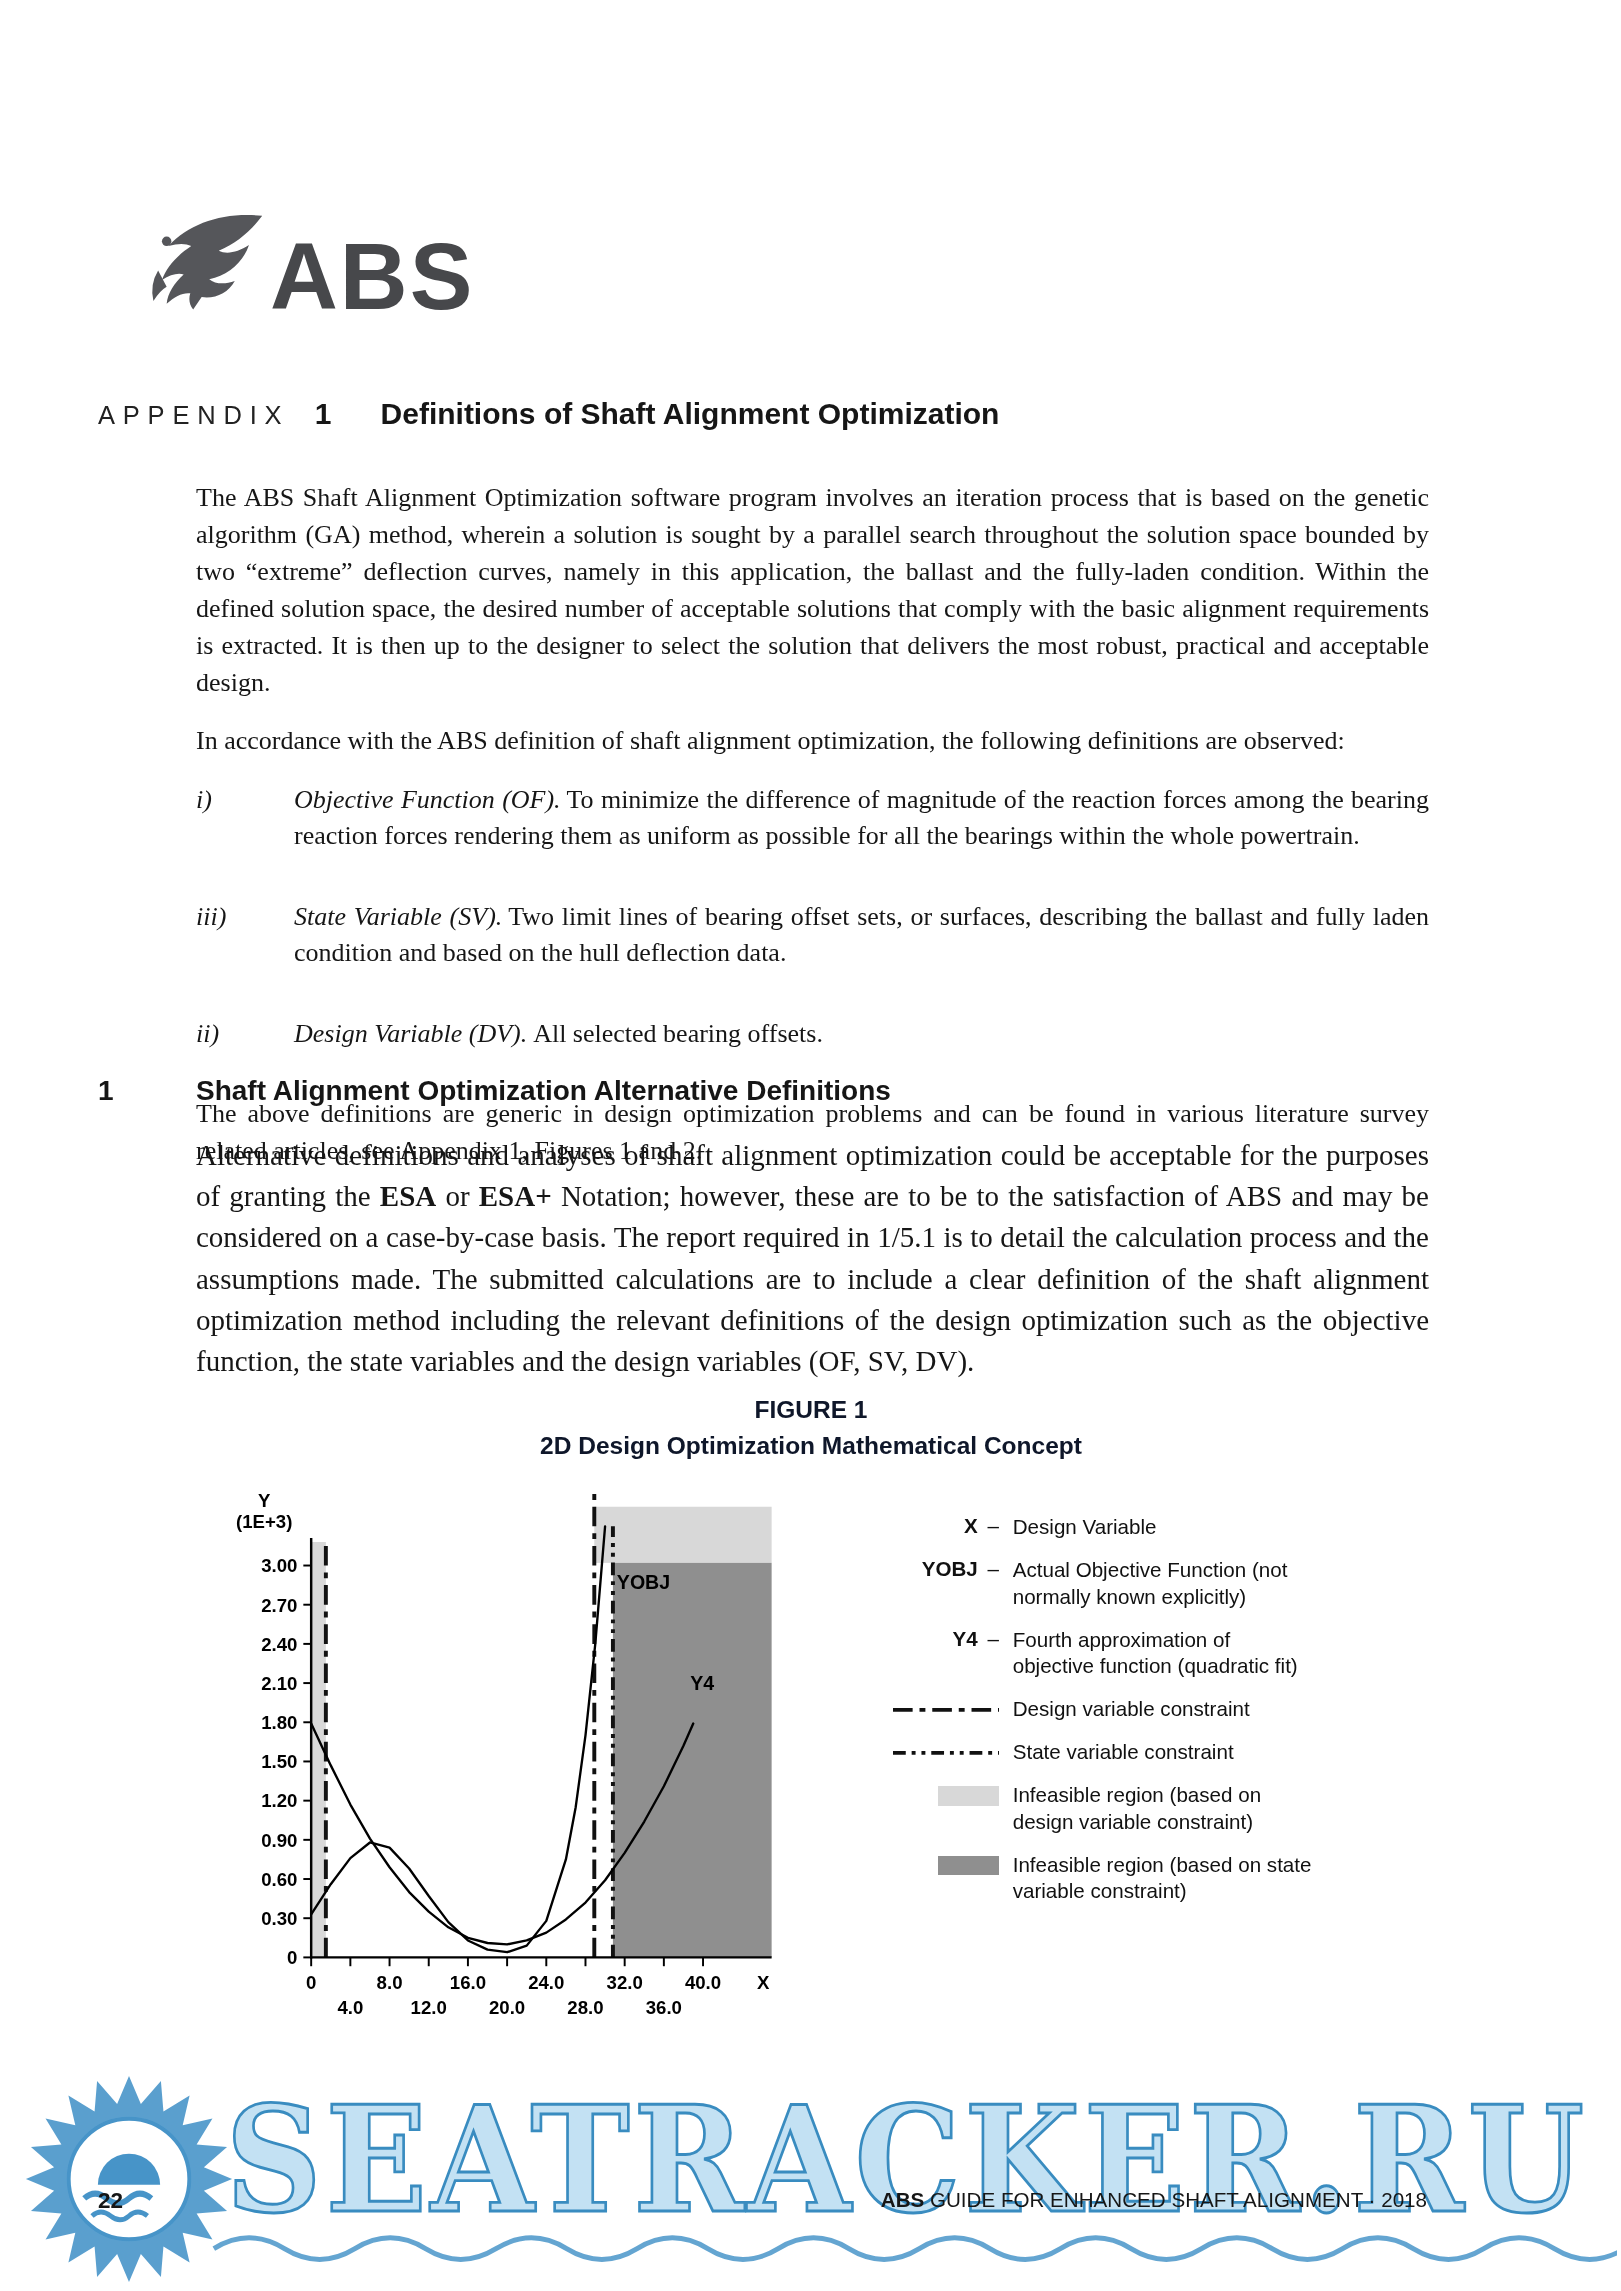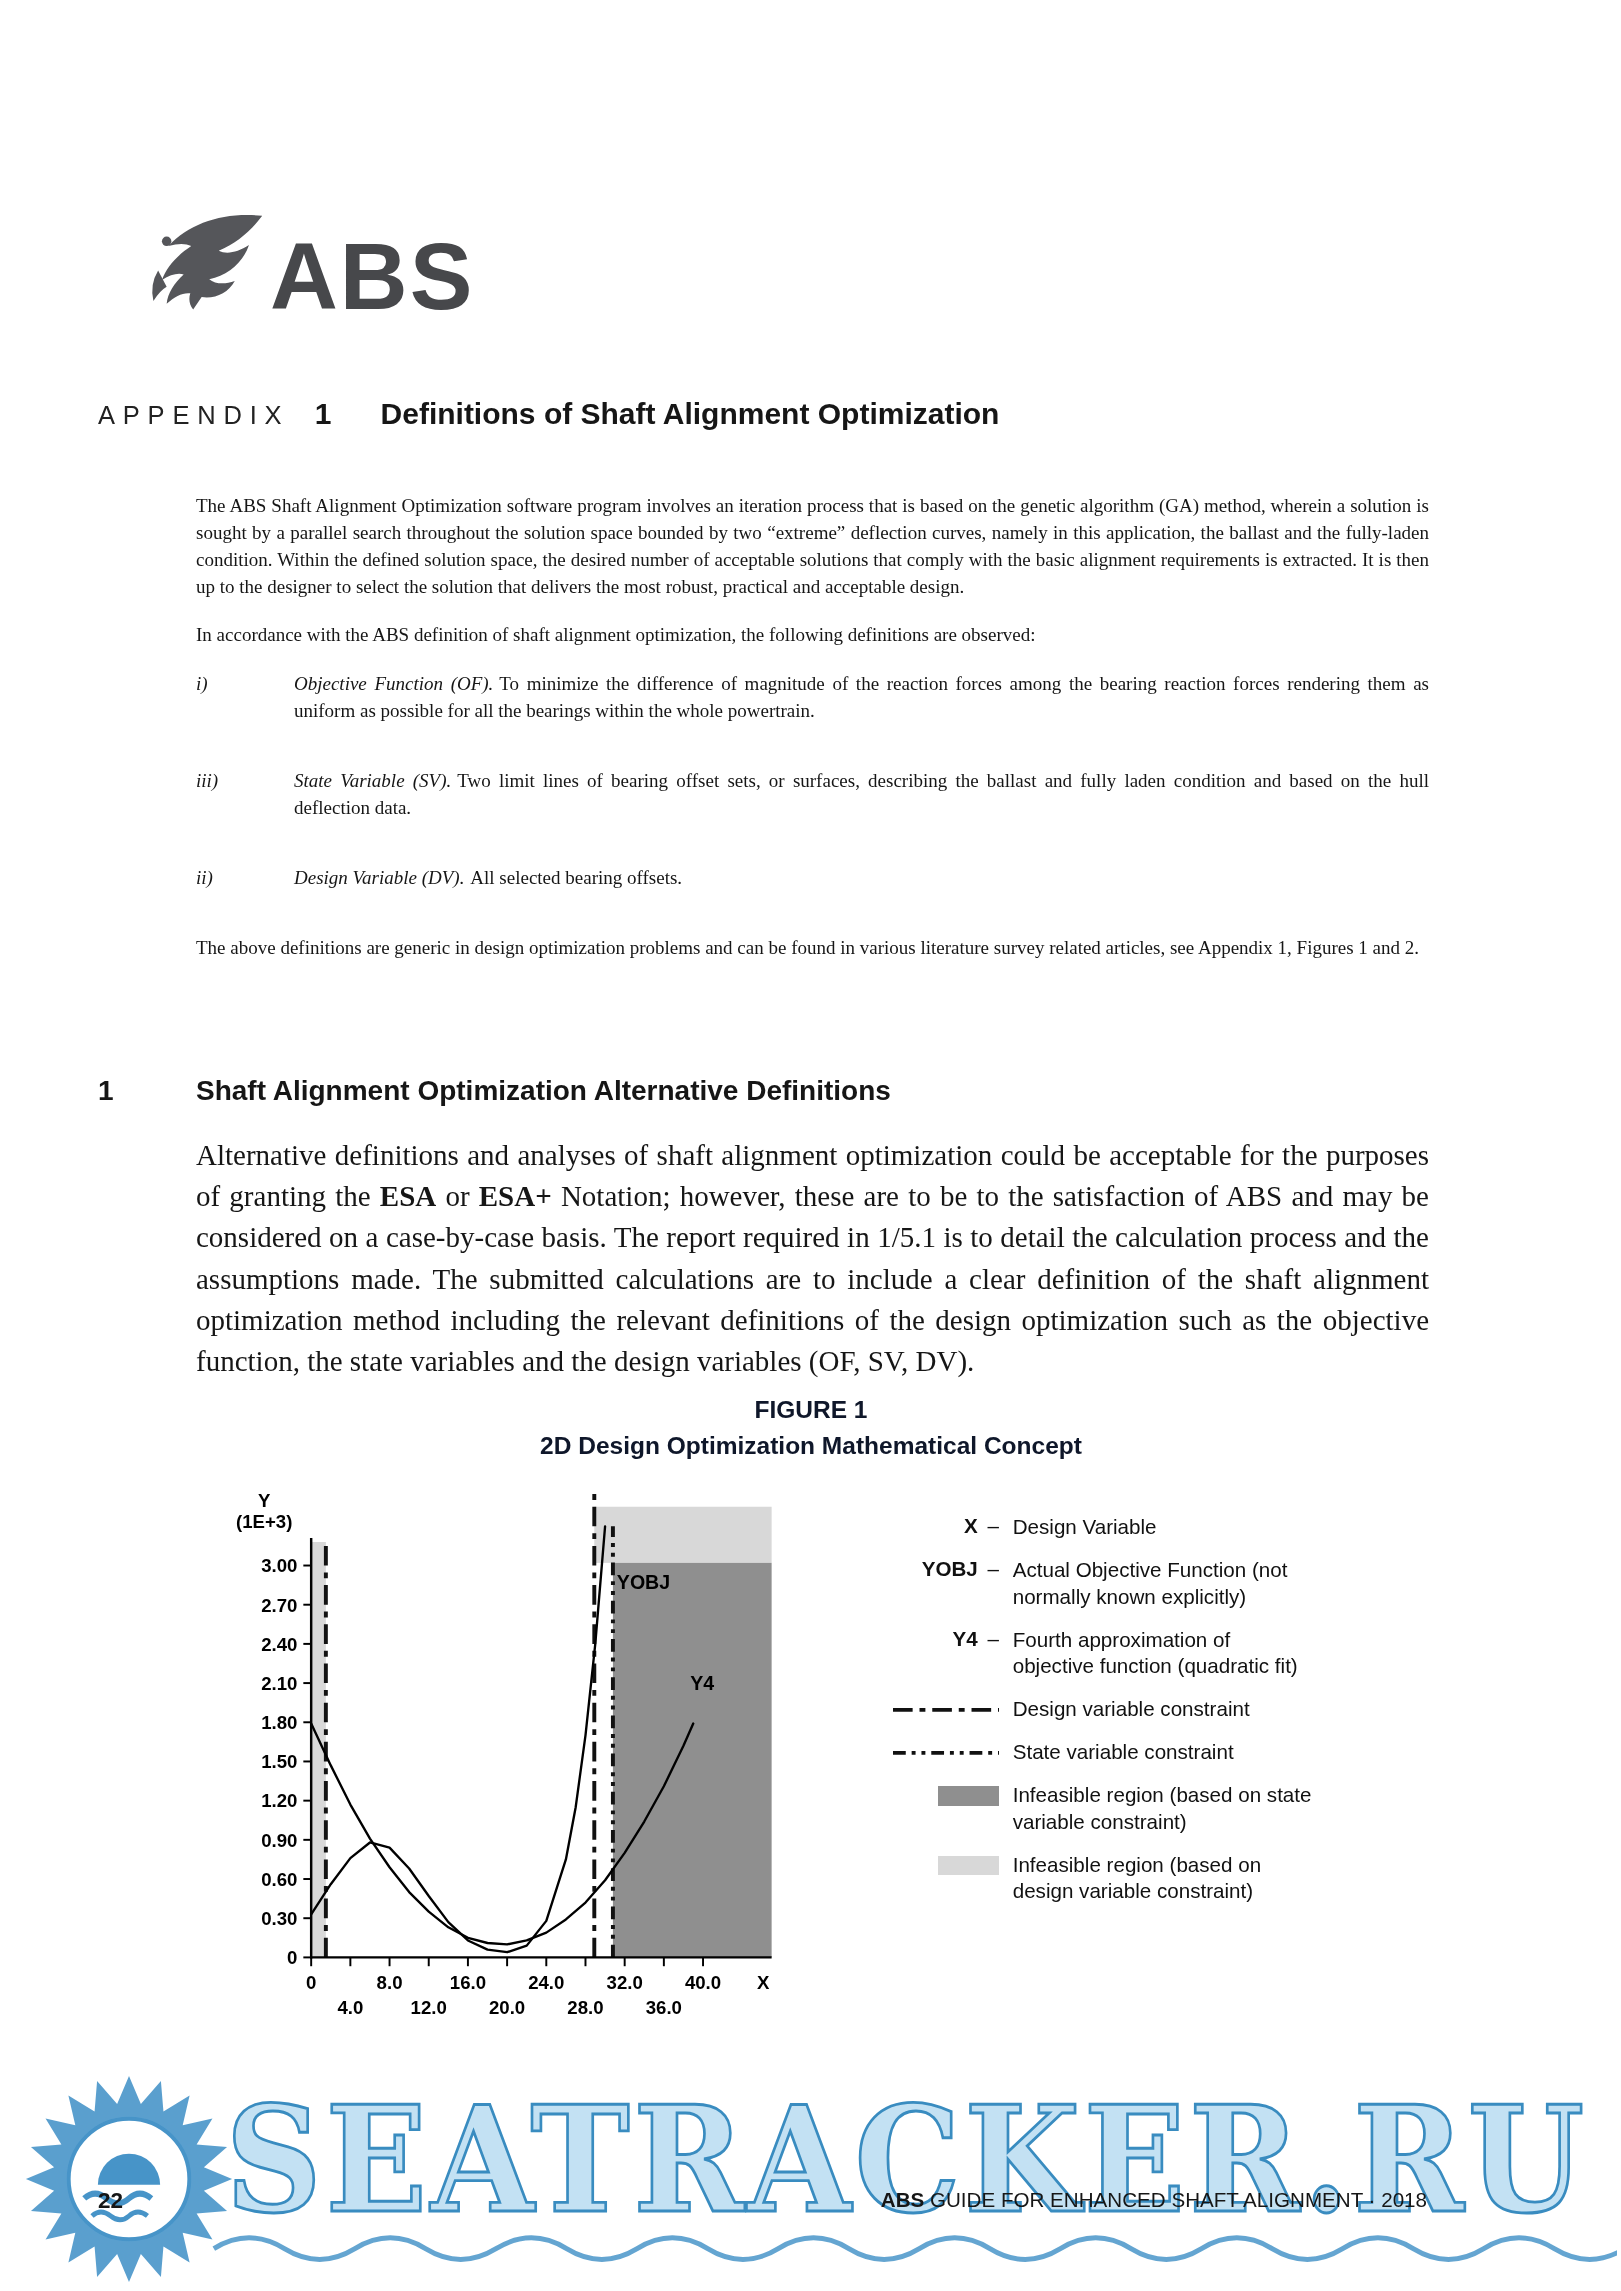--- a/index.html
+++ b/index.html
@@ -16,22 +16,22 @@
               line-height:0.92; color:#47484b; letter-spacing:2px; }
 
   
   .appendix { position:absolute; left:98px; top:397px; display:flex; align-items:baseline;
               font-family:"Liberation Sans", sans-serif; }
   .appendix .label { font-size:25.5px; letter-spacing:7.8px; color:#222; }
   .appendix .num   { font-size:30px; font-weight:bold; margin-left:25.5px; }
   .appendix h1     { font-size:30px; font-weight:bold; margin-left:49px; display:inline; }
 
   
-  .content { position:absolute; left:196px; top:493px; width:1233px;
-             font-size:19px; line-height:1.42; text-align:justify;font-family:Liberation Serif, serif; }
+  .content { position:absolute; left:196px; top:480px; width:1233px;
+             font-size:26px; line-height:1.42; text-align:justify;font-family:Liberation Serif, serif; }
   .content p { margin-bottom:21.6px; }
   .def-row { display:flex; margin-bottom:21.6px; }
   .def-num { width:98px; flex:none; font-style:italic; }
   .def-body { flex:1; text-align:justify; }
   .def-term { font-style:italic; }
   .def-text { margin-left:5.9px; }
 
   .sec-heading { position:absolute; left:98px; top:1075px; display:flex; align-items:baseline;
                  font-family:"Liberation Sans", sans-serif; font-weight:bold; font-size:28px; }
   .sec-heading .num { width:98px; flex:none; }
@@ -224,29 +224,29 @@
         <div class="lg-row">
           <span class="lg-cell">
               <svg class="lg-marker-svg" viewBox="0 0 108 12" width="106" height="11.8">
                 <line class="dash-state" x1="0" y1="6" x2="108" y2="6"></line>
               </svg>
             </span>
           <span class="lg-label">State variable constraint</span>
         </div>
         <div class="lg-row">
           <span class="lg-cell">
+              <span class="lg-swatch light" style="background: rgb(216, 216, 216);"></span>
+            </span>
+          <span class="lg-label">Infeasible region (based on design variable constraint)</span>
+        </div>
+        <div class="lg-row">
+          <span class="lg-cell">
               <span class="lg-swatch dark" style="background: rgb(143, 143, 143);"></span>
             </span>
           <span class="lg-label">Infeasible region (based on state variable constraint)</span>
-        </div>
-        <div class="lg-row">
-          <span class="lg-cell">
-              <span class="lg-swatch light" style="background: rgb(216, 216, 216);"></span>
-            </span>
-          <span class="lg-label">Infeasible region (based on design variable constraint)</span>
         </div>
       </div>
     </div>
   </div>
 
   <div class="footer">
     <span class="page-num">22</span>
     <span class="doc-ref"><b>ABS</b><span> GUIDE FOR ENHANCED SHAFT ALIGNMENT · 2018</span></span>
   </div>
 

